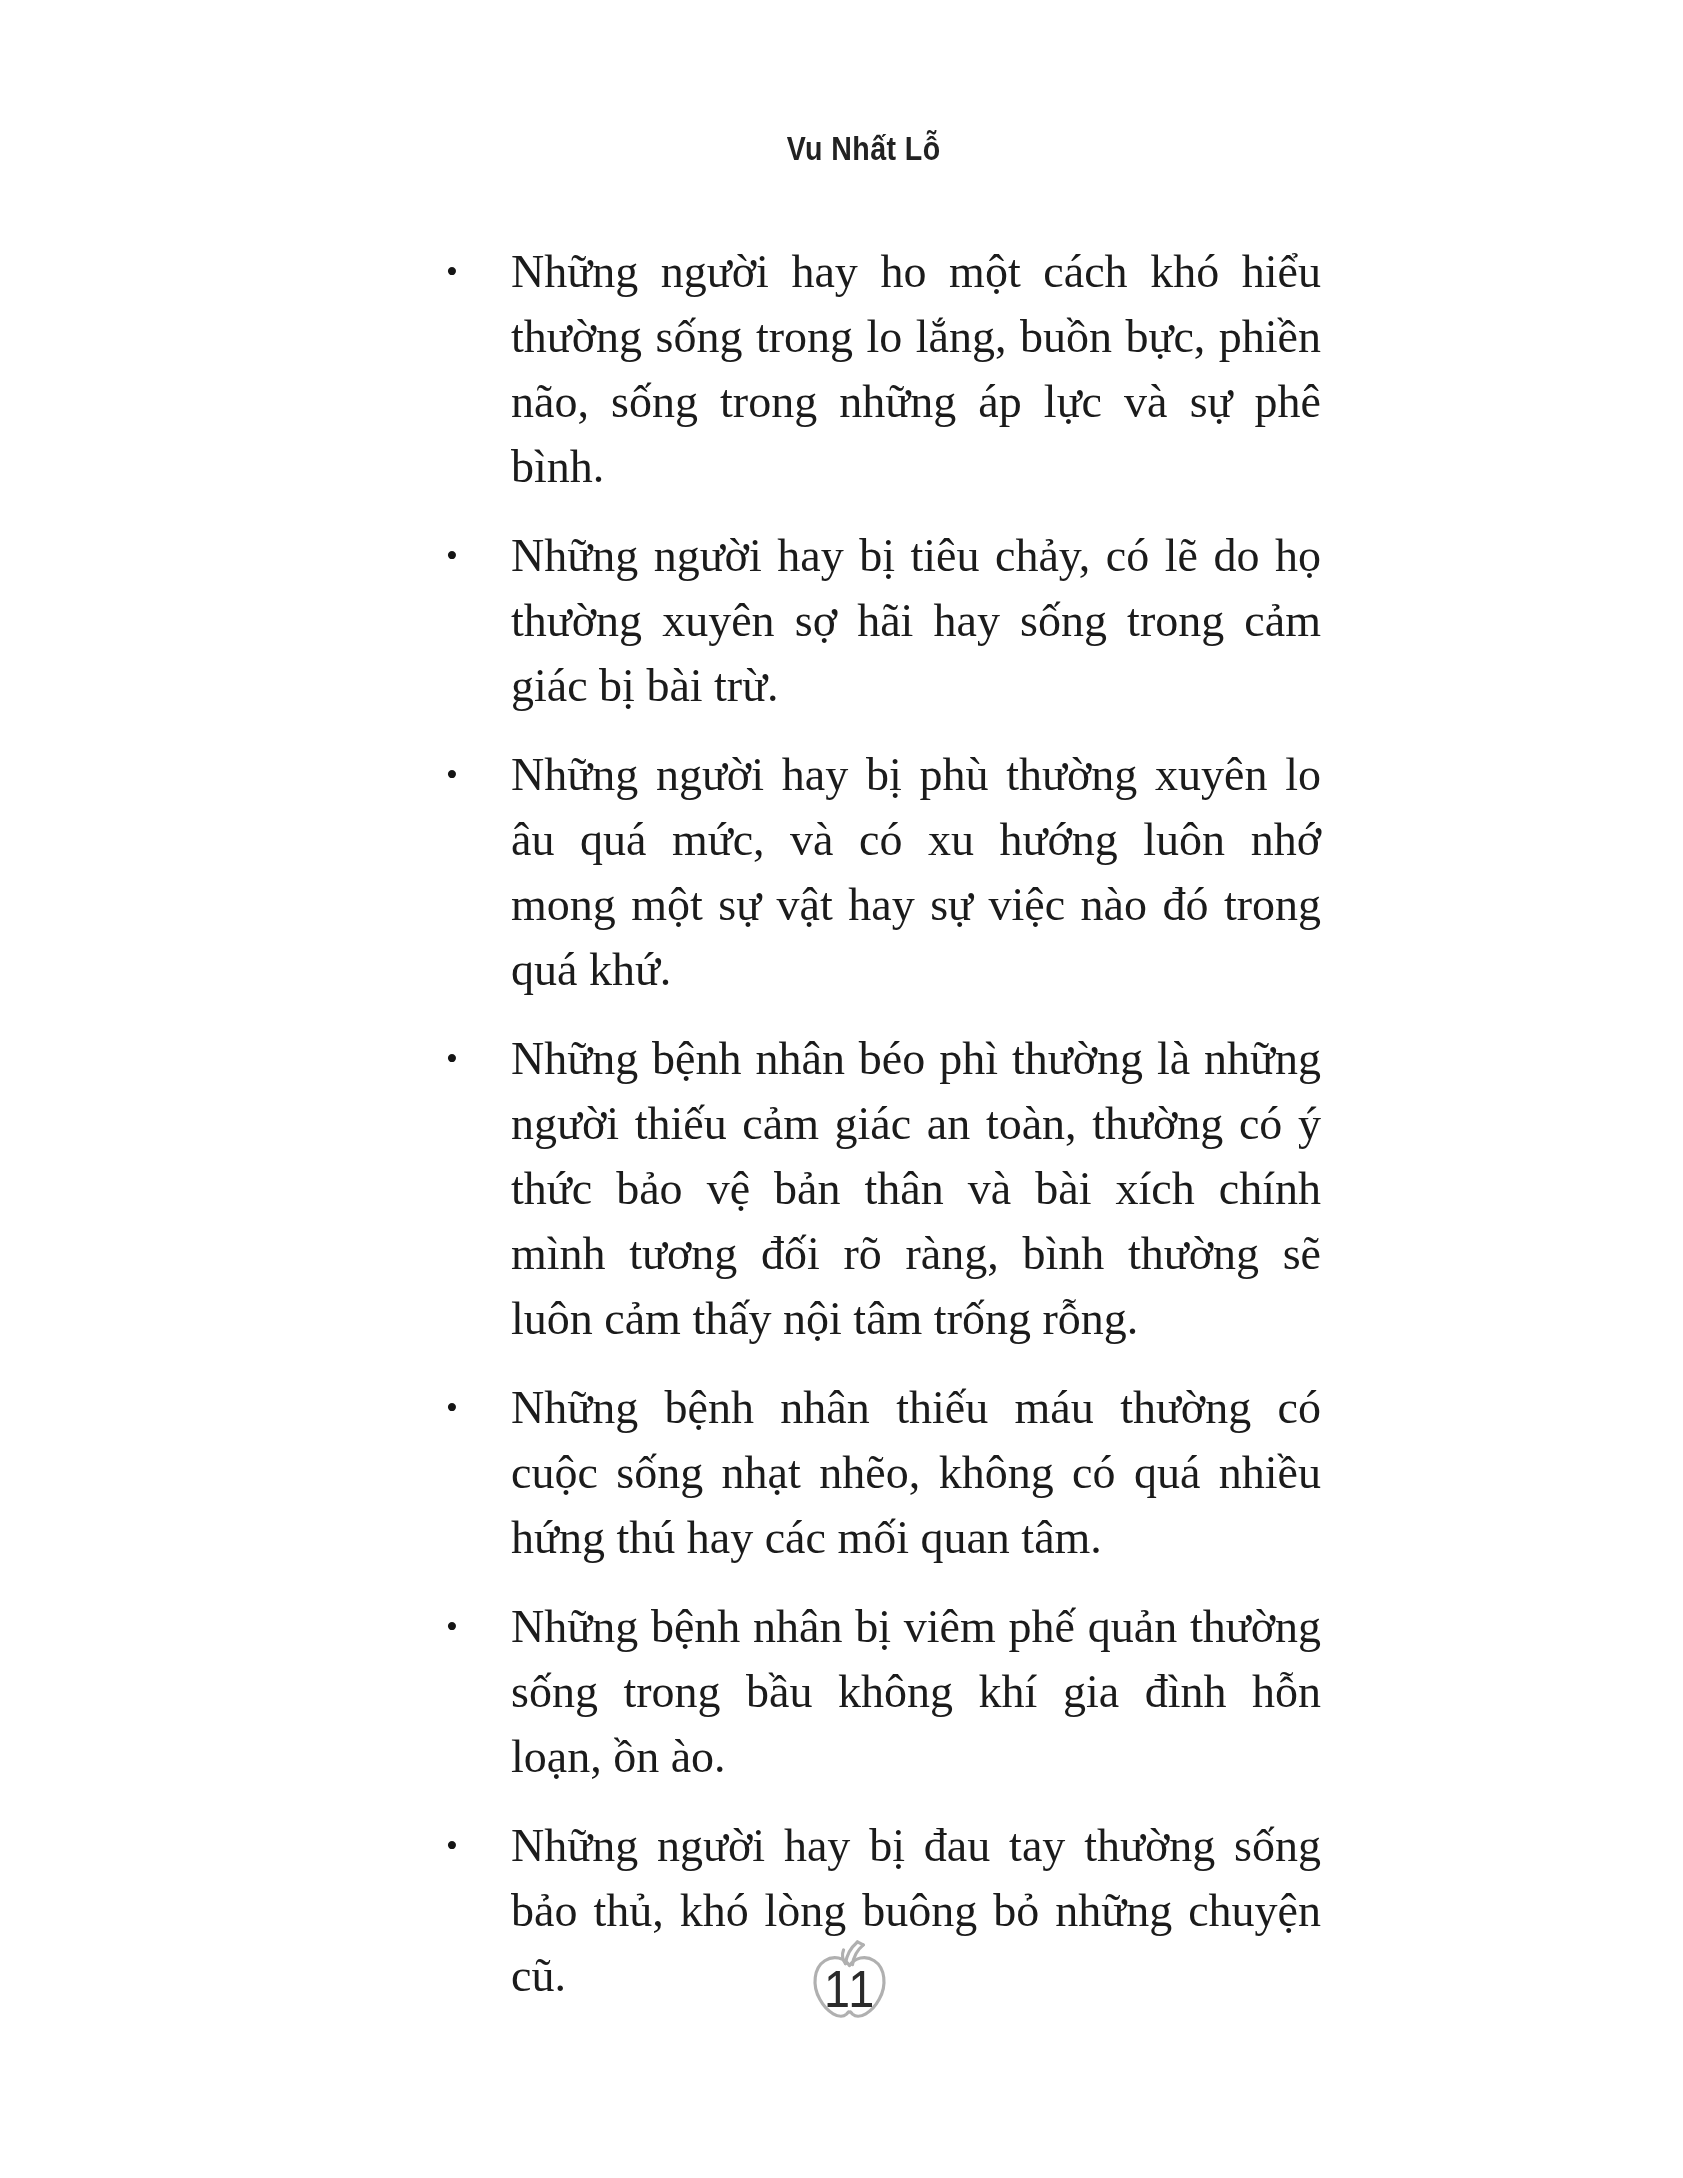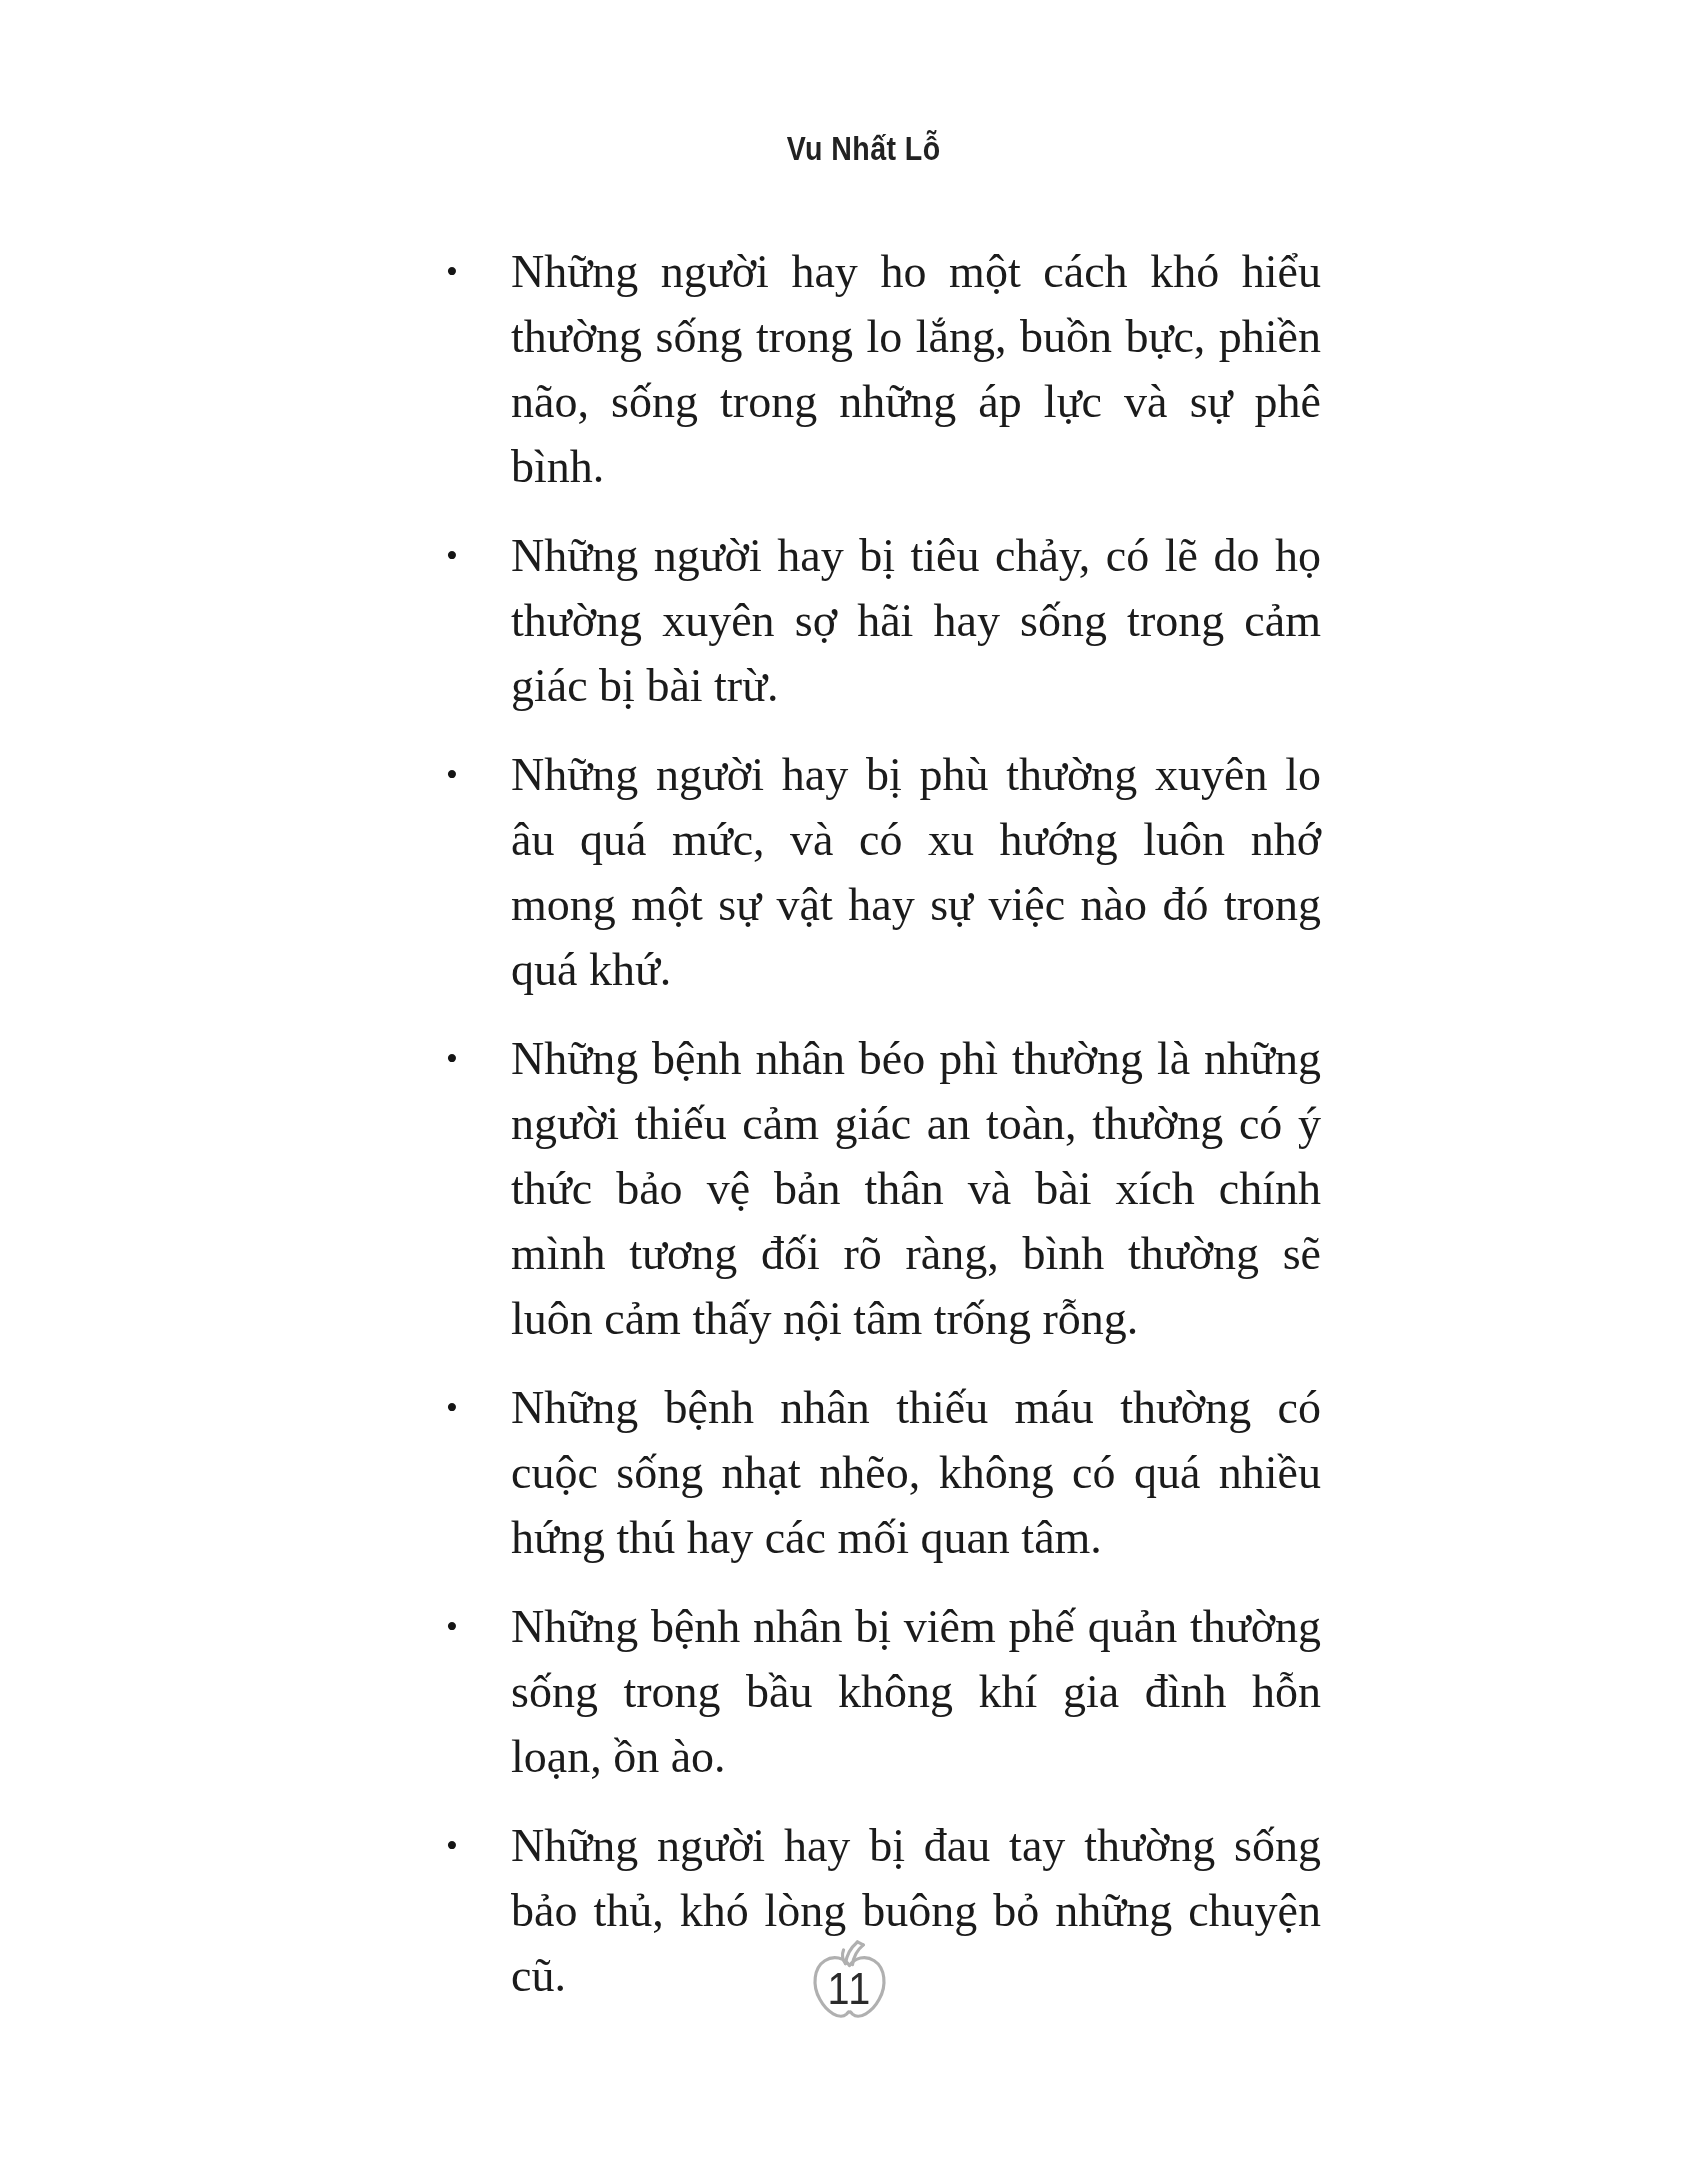--- a/index.html
+++ b/index.html
@@ -80,21 +80,21 @@
     stroke-linecap: round;
     stroke-linejoin: round;
   }
   .page-number {
     position: absolute;
     top: 34px;
     left: 0;
     width: 100%;
     text-align: center;
     font-family: "Liberation Sans", sans-serif;
-    font-size: 44px;
+    font-size: 52px;
     line-height: 40px;
     color: var(--page-number);
   }
   .page-number .condensed {
     display: inline-block;
     transform: scaleX(0.9);
     letter-spacing: 2px;
   }
 </style>
 </head>

